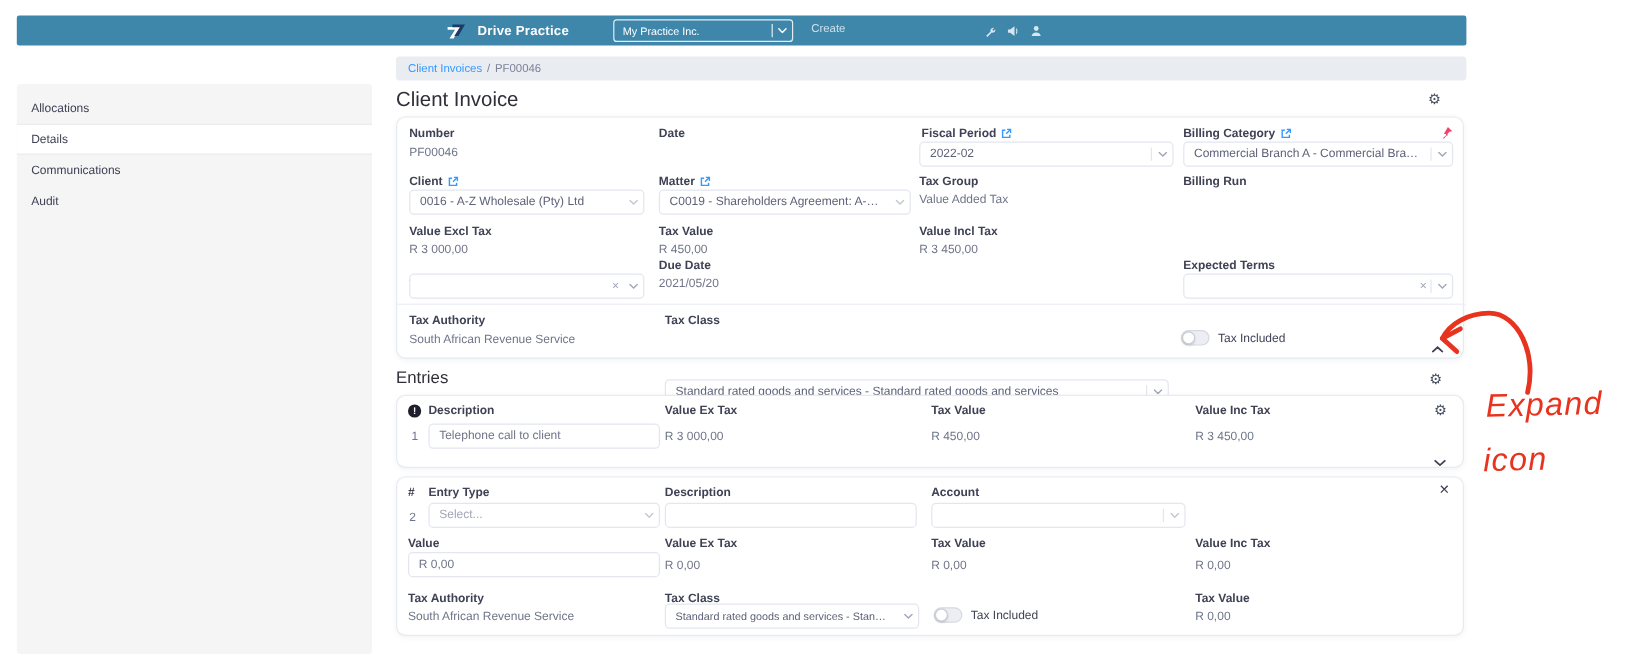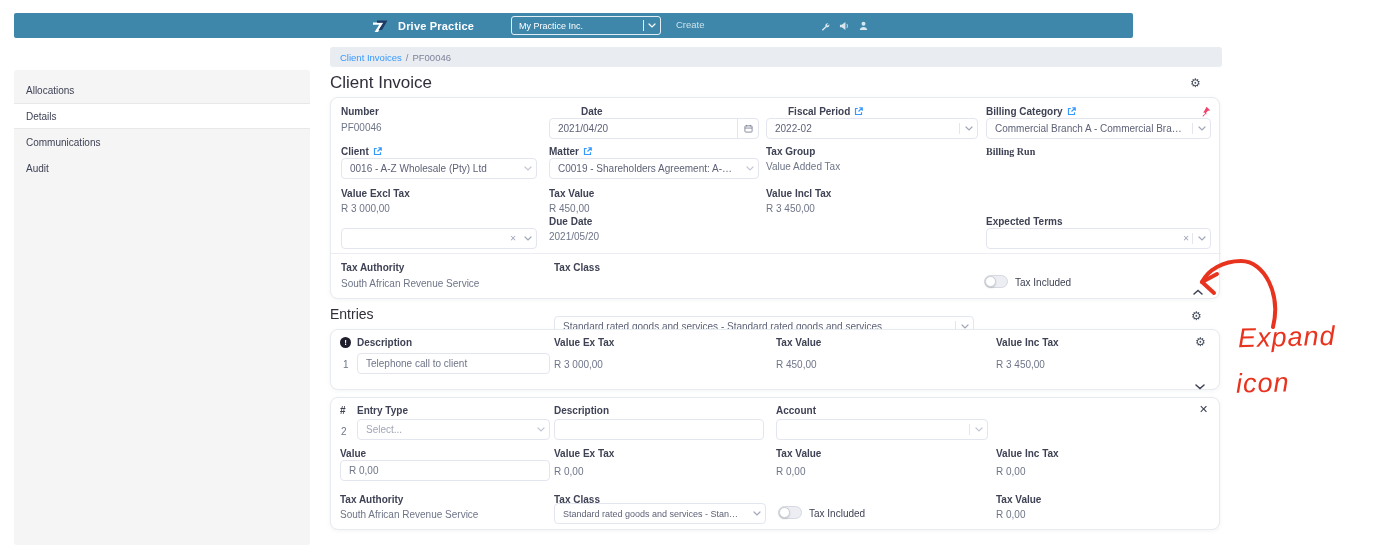--- a/index.html
+++ b/index.html
@@ -1,21 +1,21 @@
 <!DOCTYPE html>
 <html><head>
 <meta charset="utf-8">
 <style>
   * { margin:0; padding:0; box-sizing:border-box; }
   html,body { background:#fff; }
   body { font-family:"Liberation Sans","DejaVu Sans",sans-serif; }
   #screen { position:relative; width:1376px; height:557px; background:#fff; overflow:hidden; }
 
   
-  .navbar { position:absolute; left:14px; top:13px; width:1119px; height:25px;
+  .navbar { position:absolute; left:14px; top:13px; width:1208px; height:25px;
             background:#3E87AB; border-radius:2px; display:flex; align-items:center; }
   .brand { position:absolute; left:358px; top:0; height:25px; display:flex; align-items:center; gap:6px; }
   .brand-name { color:#fff; font-size:11px; font-weight:bold; letter-spacing:.2px; }
   .nav-select { position:absolute; left:497px; top:3px; width:150px; height:19px;
                 border:1px solid rgba(255,255,255,.85); border-radius:3px;
                 display:flex; align-items:center; color:#fff; font-size:9px; }
   .nav-select .txt { flex:1; padding:0 7px; white-space:nowrap; overflow:hidden; }
   .nav-select .vdiv { width:1px; align-self:stretch; margin:3px 0; background:rgba(255,255,255,.85); }
   .nav-select .car { width:16px; display:flex; align-items:center; justify-content:center; }
   .nav-create { position:absolute; left:662px; top:6px; color:rgba(255,255,255,.75); font-size:9.5px; cursor:pointer;text-align:center; }
@@ -157,35 +157,25 @@
       <svg width="11" height="11" viewBox="0 0 12 12">
           <path d="M7.2.8l4 4-2.5.5-1.9 1.9.2 1.7-1-.2-2.6 2.9-.7-.7L5.6 8.3l-.2-1L3.5 7 5 4.8 7.2.8z" fill="#F1416C"></path>
         </svg>
     </span>
 
     <div class="lbl" style="left:10px; top:8px;">
         <span>Number</span>
       </div>
     <div class="val" style="left:10px; top:24px;">PF00046</div>
 
-    <div class="lbl" style="left:218px; top:8px;margin-left:32px;">
+    <div class="lbl" style="left:218px; top:8px;">
         <span>Date</span>
       </div>
-    <div class="dateinp" style="left:218px; top:20px; width:210px;">
-      <span class="txt">2021/04/20</span>
-      <span class="vdiv"></span>
-      <span class="cal">
-        <svg width="9" height="9" viewBox="0 0 10 10">
-            <rect x="1" y="2" width="8" height="7" rx="1" fill="none" stroke="#7E8299" stroke-width="1"></rect>
-            <path d="M3 1v2M7 1v2M1 4.5h8" stroke="#7E8299" stroke-width="1"></path>
-          </svg>
-      </span>
-    </div>
-
-    <div class="lbl" style="left:457px; top:8px;">
+
+    <div class="lbl" style="left:437px; top:8px;">
       <span>Fiscal Period</span>
       <svg width="9" height="9" viewBox="0 0 12 12">
           <path d="M5 2H2v8h8V7" fill="none" stroke="#3699FF" stroke-width="1.6"></path>
           <path d="M7 1h4v4M11 1L6 6" fill="none" stroke="#3699FF" stroke-width="1.6"></path>
         </svg>
     </div>
     <div class="sel" style="left:435px; top:20px; width:212px;">
       <span class="txt">2022-02</span>
       <span class="vdiv"></span>
       <span class="car">
@@ -242,21 +232,21 @@
             <path d="M1 1l3 3 3-3" stroke="#C4C8D4" stroke-width="1.2" fill="none" stroke-linecap="round"></path>
           </svg>
         </span>
     </div>
 
     <div class="lbl" style="left:435px; top:48px;">
         <span>Tax Group</span>
       </div>
     <div class="val" style="left:435px; top:63px;">Value Added Tax</div>
 
-    <div class="lbl" style="left:655px; top:48px;font-family:Liberation Serif, serif;">
+    <div class="lbl" style="left:655px; top:48px;">
         <span>Billing Run</span>
       </div>
 
     <div class="lbl" style="left:10px; top:90px;">
         <span>Value Excl Tax</span>
       </div>
     <div class="val" style="left:10px; top:105px;">R 3 000,00</div>
     <div class="lbl" style="left:218px; top:90px;">
         <span>Tax Value</span>
       </div>

